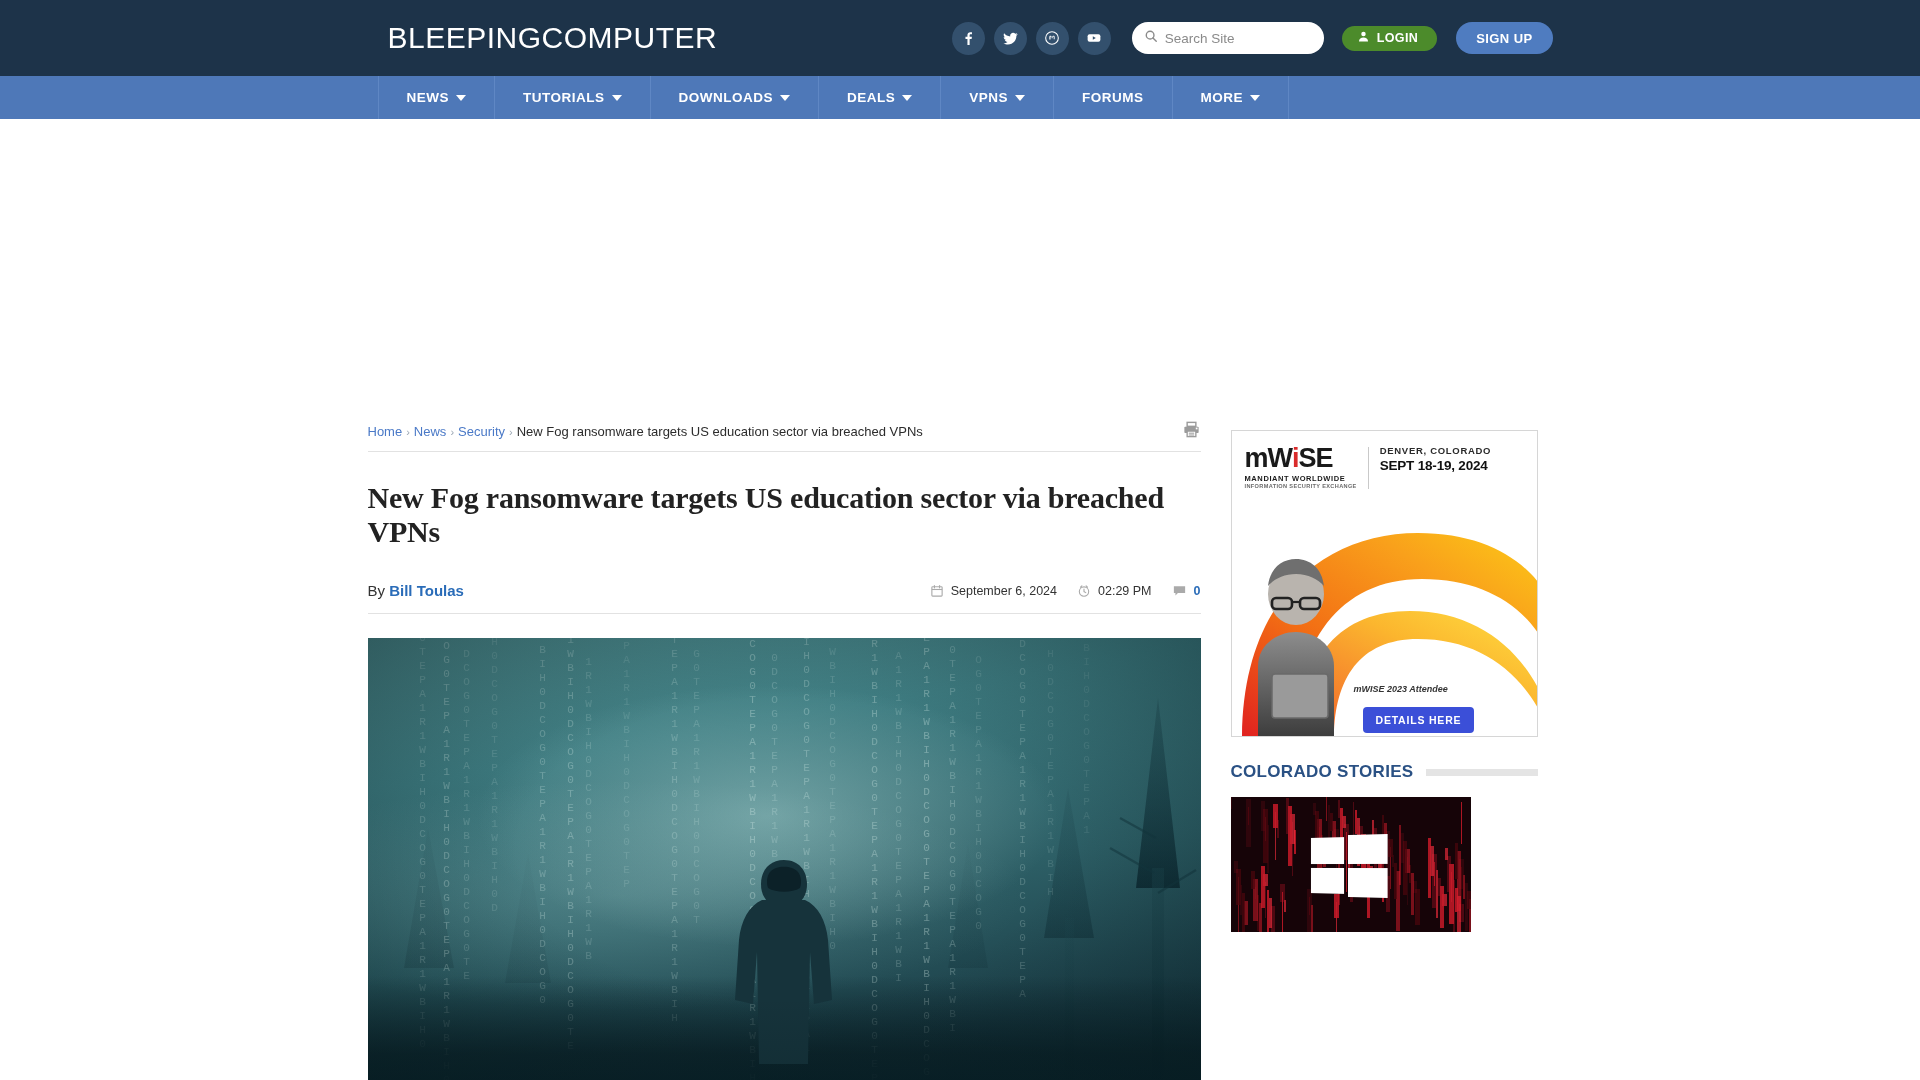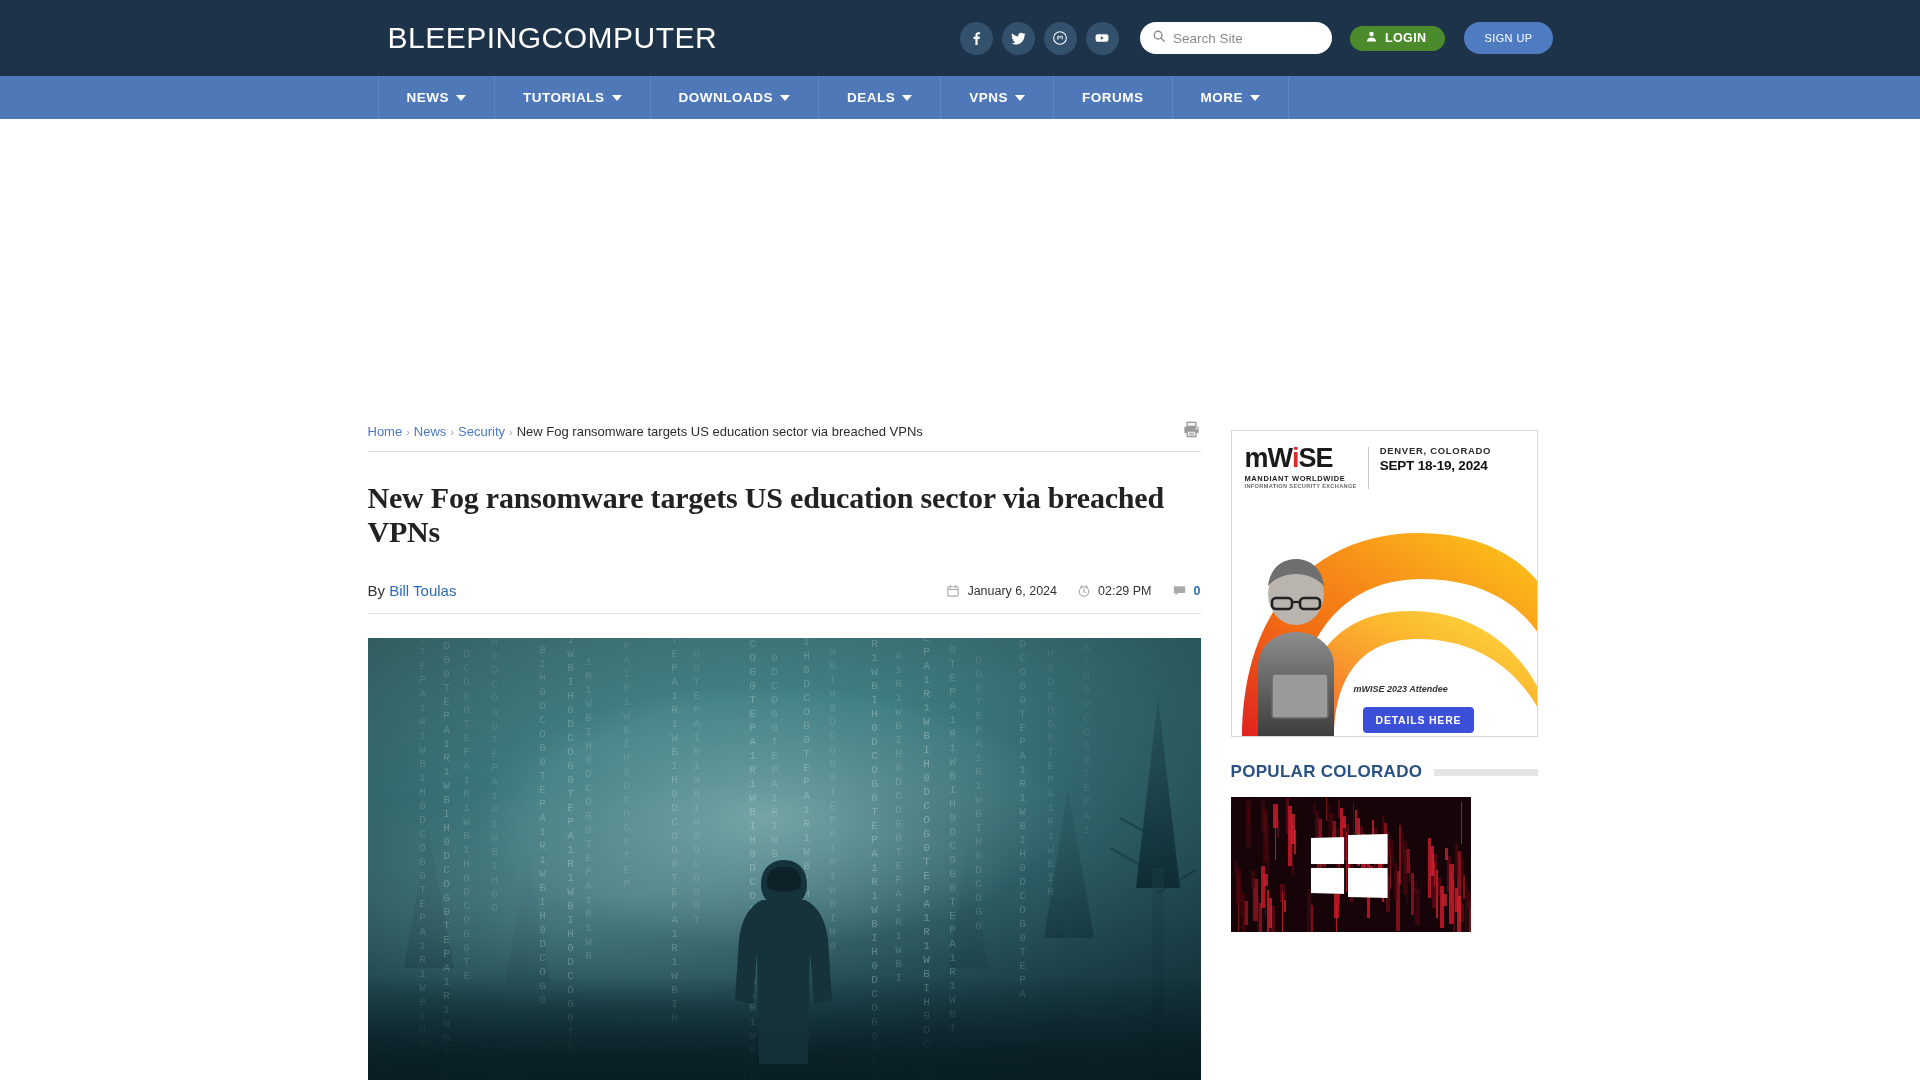--- a/index.html
+++ b/index.html
@@ -86,22 +86,22 @@
     padding: 0 19px 0 15px;
     margin-left: 9px;
     border: none;
     cursor: pointer;
   }
   .btn-signup {
     height: 32px;
     background: #4f7cc0;
     border-radius: 16px;
     color: #fff;
-    font-size: 11px;
-    font-weight: 400;
+    font-size: 13px;
+    font-weight: 700;
     letter-spacing: 0.4px;
     display: flex; align-items: center; justify-content: center;
     padding: 0 20px;
     margin-left: 10px;
     border: none;
     cursor: pointer;
   }
 
   
   .navbar {
@@ -197,21 +197,21 @@
   .byline-row {
     margin-top: 33px;
     padding-bottom: 14px;
     border-bottom: 1px solid #e2e2e2;
     display: flex;
     align-items: center;
     font-size: 14px;
     color: #333;
   }
   .byline-left { font-family: "Liberation Sans Narrow","Liberation Sans",sans-serif; font-size:15px; }
-  .byline-left a { color: #2a6cb8; font-weight: 400; text-decoration: none; cursor: pointer; }
+  .byline-left a { color: #2a6cb8; font-weight: 700; text-decoration: none; cursor: pointer; }
   .byline-meta {
     margin-left: auto;
     display: flex;
     align-items: center;
     gap: 20px;
     font-size: 12.5px;
     color: #333;
     font-family: "Liberation Sans Narrow","Liberation Sans",sans-serif;
   }
   .meta-item { display: flex; align-items: center; gap: 7px; }
@@ -488,21 +488,21 @@
       <div class="byline-meta">
         <span class="meta-item">
           <span class="meta-icon">
             <svg width="14" height="14" viewBox="0 0 24 24" fill="none" stroke="currentColor" stroke-width="1.9">
                 <rect x="3.2" y="4.8" width="17.6" height="16" rx="1.4"></rect>
                 <line x1="3.2" y1="9.4" x2="20.8" y2="9.4"></line>
                 <line x1="7.6" y1="2.6" x2="7.6" y2="6.6" stroke-linecap="round"></line>
                 <line x1="16.4" y1="2.6" x2="16.4" y2="6.6" stroke-linecap="round"></line>
               </svg>
           </span>
-          <span>January 6, 2024</span>
+          <span>September 6, 2024</span>
         </span>
         <span class="meta-item">
           <span class="meta-icon">
             <svg width="14" height="14" viewBox="0 0 24 24" fill="none" stroke="currentColor" stroke-width="1.9">
                 <circle cx="12" cy="13" r="8"></circle>
                 <path d="M12 8.6V13l3 1.8" stroke-linecap="round"></path>
                 <line x1="8.4" y1="3.3" x2="6" y2="5.6" stroke-linecap="round"></line>
                 <line x1="15.6" y1="3.3" x2="18" y2="5.6" stroke-linecap="round"></line>
               </svg>
           </span>
@@ -634,21 +634,21 @@
         <path d="M20 182 L20 112 C20 92 38 78 58 78 C78 78 96 92 96 112 L96 182 Z" fill="url(#pg)"></path>
         <rect x="34" y="120" width="56" height="44" rx="3" fill="#9a9a9a"></rect>
         <rect x="34" y="120" width="56" height="44" rx="3" fill="none" stroke="#6a6a6a" stroke-width="1.5"></rect>
       </svg>
 
       <div class="mwise-attrib">mWISE 2023 Attendee</div>
       <button class="mwise-btn">DETAILS HERE</button>
     </div>
 
     <div class="popular-header">
-      <div class="popular-title">POPULAR COLORADO</div>
+      <div class="popular-title">COLORADO STORIES</div>
       <div class="popular-rule"></div>
     </div>
 
     <div class="popular-thumb">
       <svg class="glitch" viewBox="0 0 240 135" preserveAspectRatio="none">
         <rect width="240" height="135" fill="#160408"></rect>
         <g id="glitch-bars">
             <rect x="0" y="0" width="1" height="12" fill="#7d0a16" opacity="0.25"></rect>
             <rect x="46" y="23" width="2" height="18" fill="#b01322" opacity="0.37"></rect>
             <rect x="92" y="46" width="3" height="24" fill="#e01c2c" opacity="0.49"></rect>

